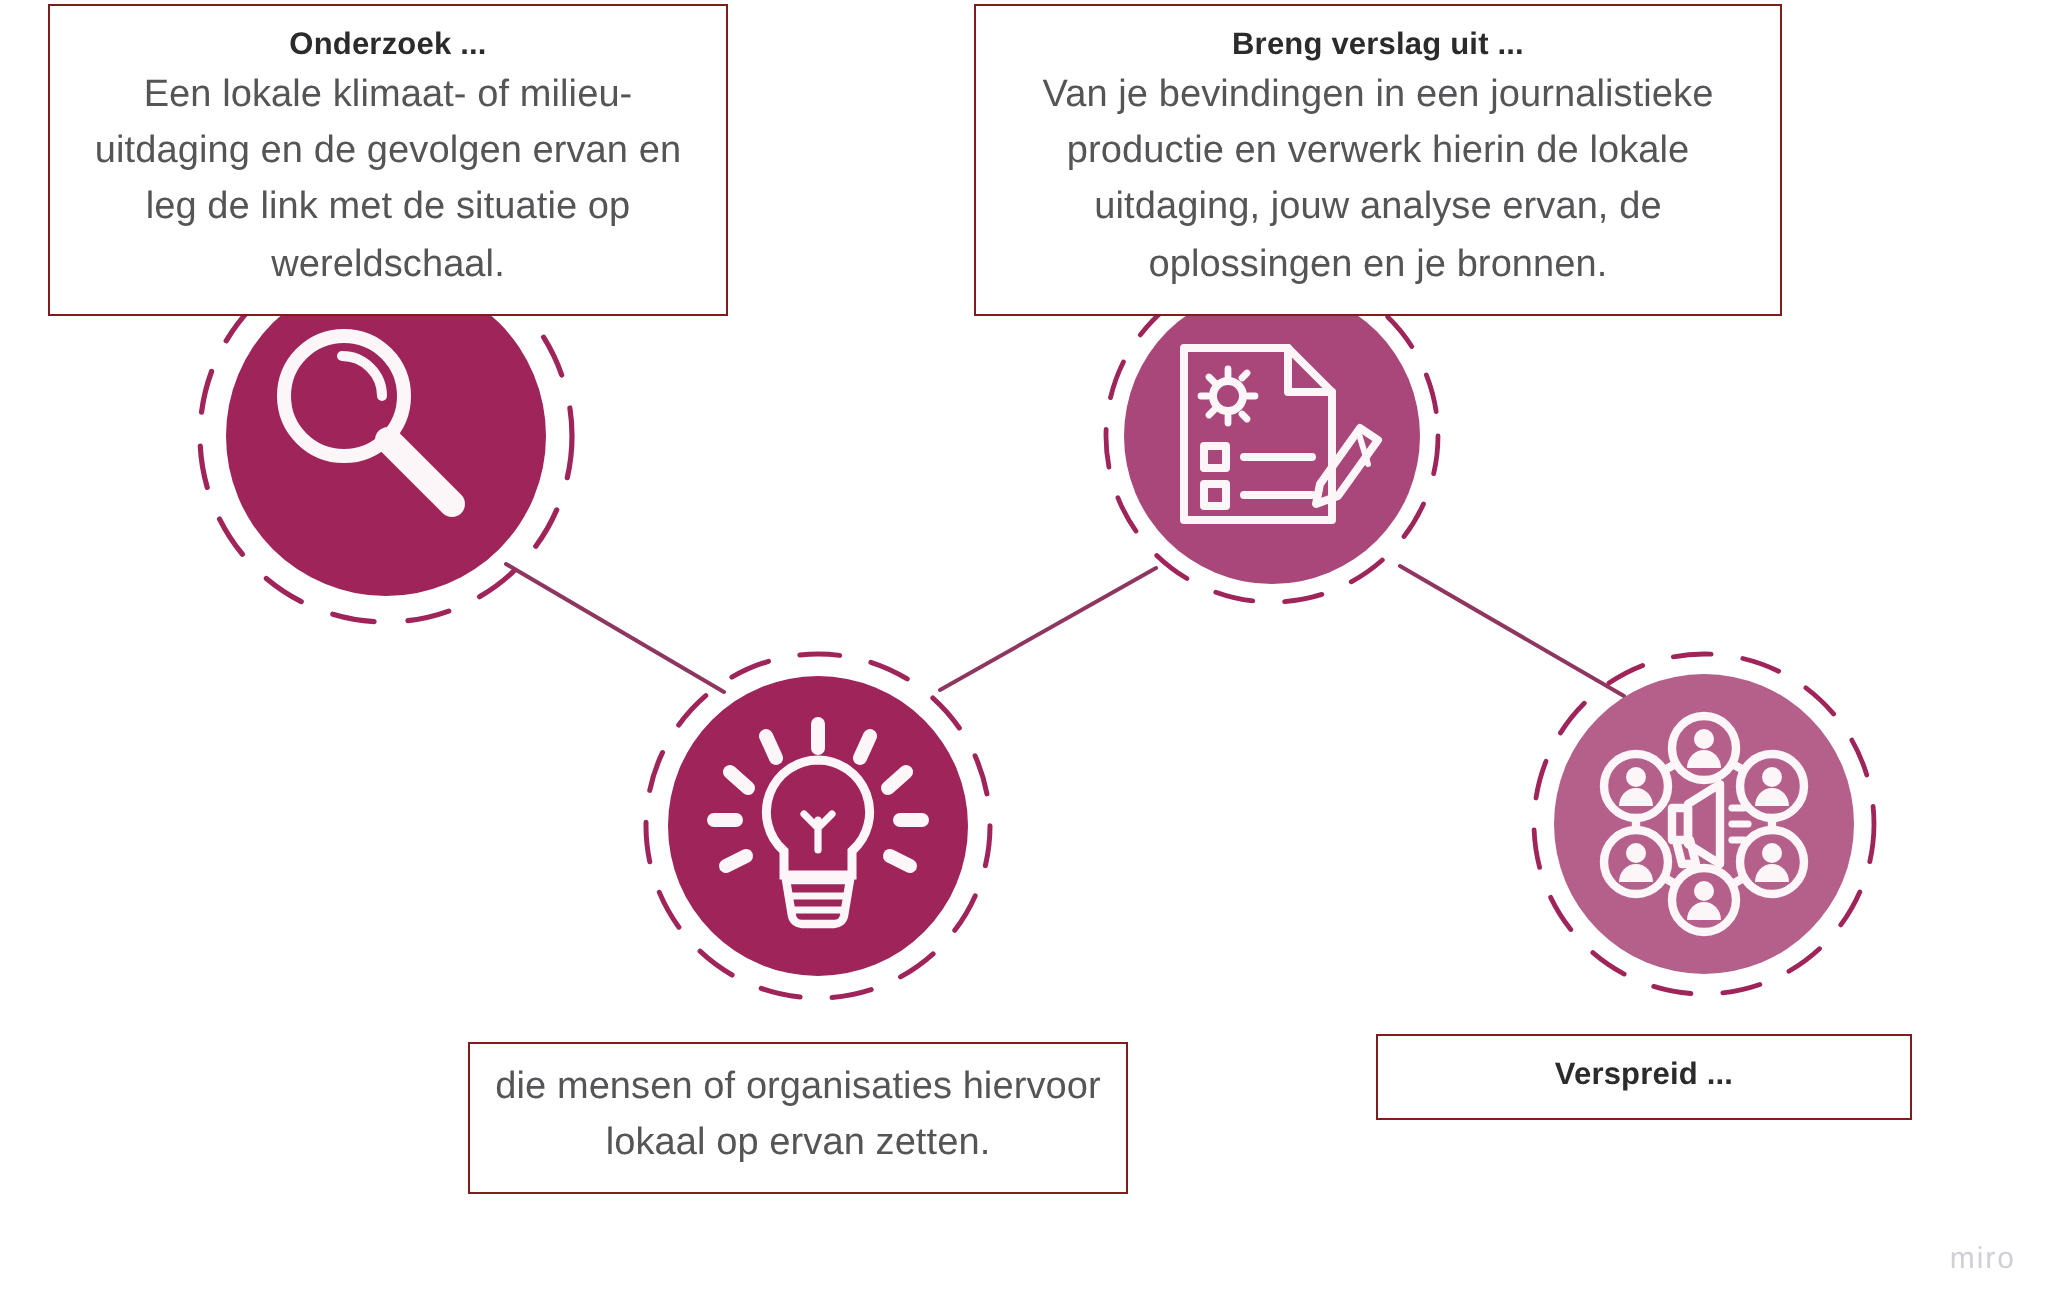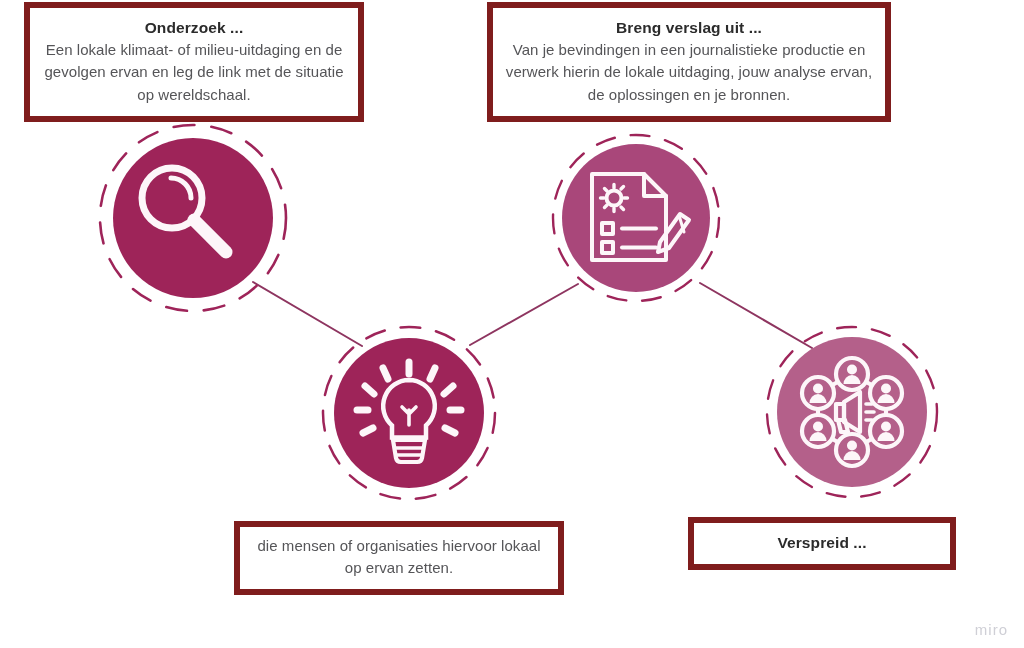--- a/index.html
+++ b/index.html
@@ -24,34 +24,34 @@
     position: absolute;
     left: 0; top: 0;
     width: 1024px;
     height: 648px;
     pointer-events: none;
   }
 
   
   .text-card {
     position: absolute;
-    border: 6px solid #7f1d1d;
+    border: 1px solid #7f1d1d;
     background: #ffffff;
     padding: 8px 10px 10px 10px;
     text-align: center;
   }
   .card-title {
     font-size: 15.5px;
     font-weight: bold;
     color: #2b2b2b;
     line-height: 1.5;
     letter-spacing: 0.1px;
   }
   .card-body {
-    font-size: 15px;
+    font-size: 19px;
     font-weight: normal;
     color: #555558;
     line-height: 1.48;
     letter-spacing: 0.05px;
   }
 
   #card-research  { left: 24px;  top: 2px;   width: 340px; }
   #card-report    { left: 452px; top: 2px;   width: 404px; margin-left: 35px; }
   #card-solutions { left: 234px; top: 521px; width: 330px; }
   #card-spread    { left: 688px; top: 517px; width: 268px; }

